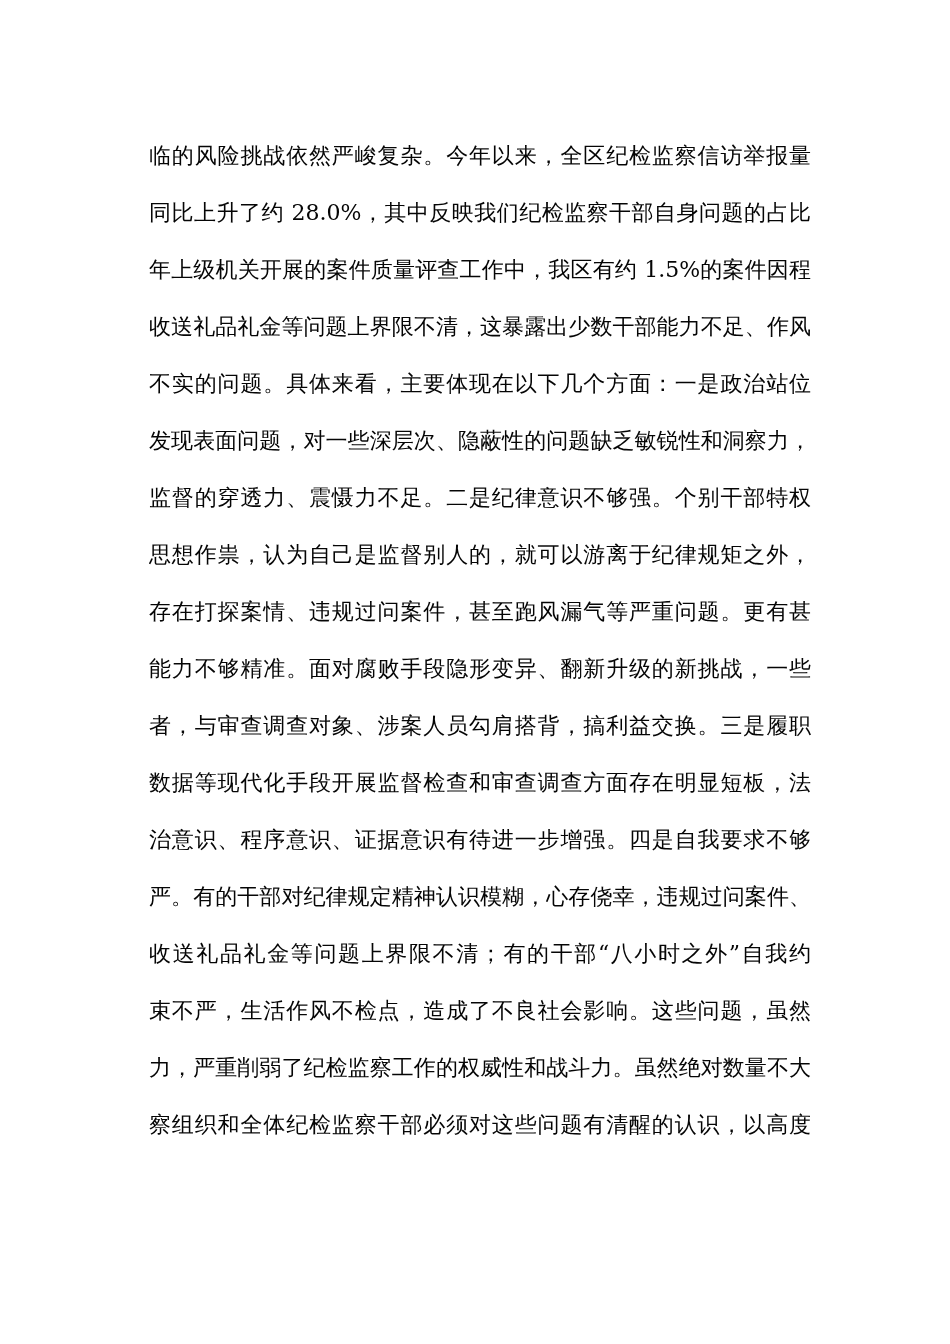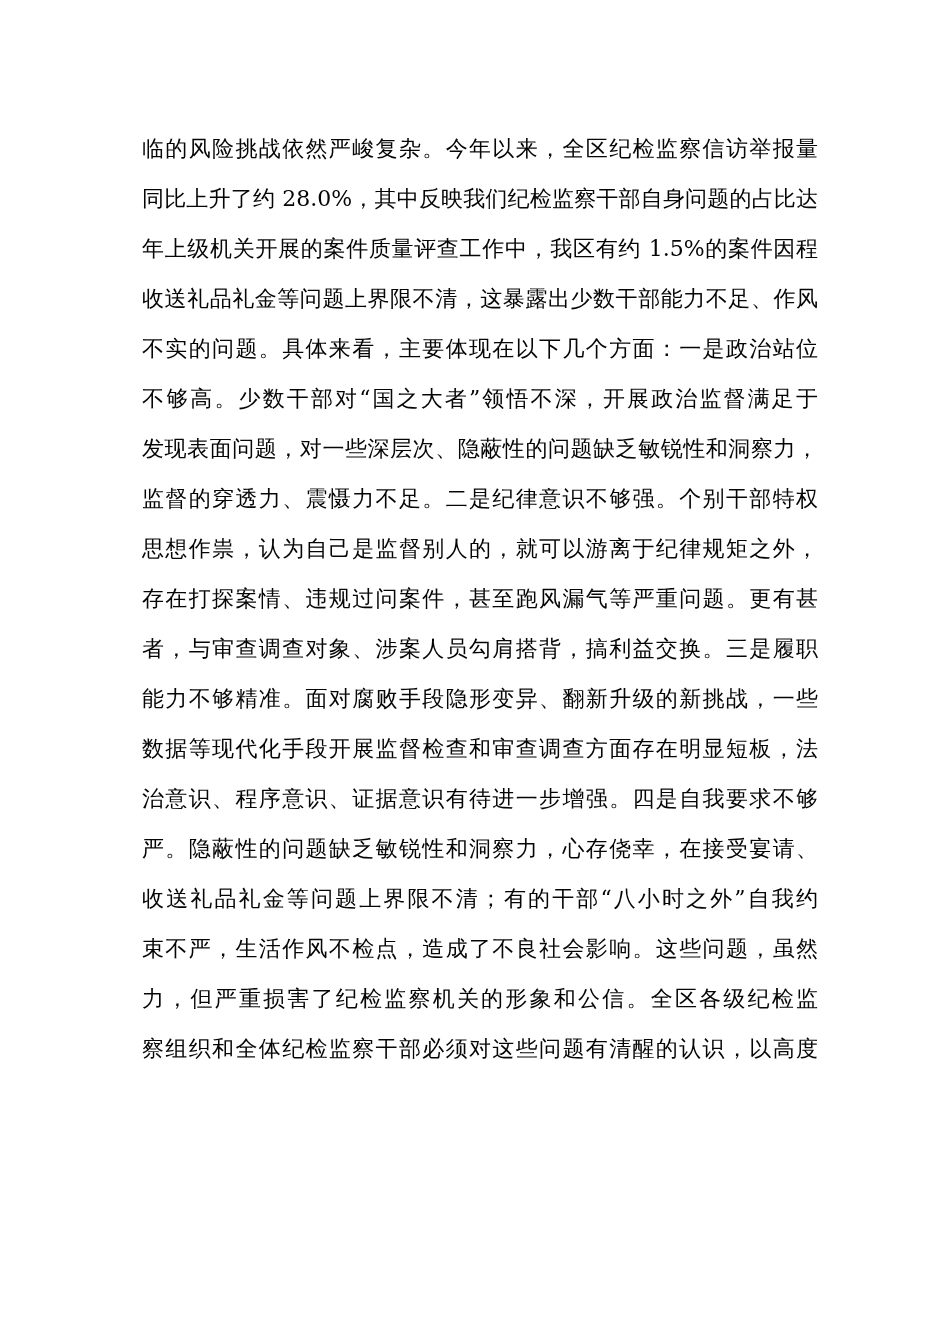--- a/index.html
+++ b/index.html
@@ -20,21 +20,21 @@
     height: 1344px;
     background: #ffffff;
   }
   .text-column {
     position: absolute;
     left: 142px;
     top: 124px;
     width: 676px;
   }
   .line {
-    margin: 0;
+    margin: 7px;
     padding: 0;
     height: 50px;
     line-height: 50px;
     font-family: "DejaVu Serif", "Liberation Serif", serif;
     font-size: 22px;
     color: #050505;
     text-align: justify;
     text-align-last: justify;
     text-justify: inter-character;
     overflow: hidden;
@@ -43,28 +43,27 @@
 </head>
 <body>
 
 <div class="page">
   <div class="text-column">
     <p class="line">临的风险挑战依然严峻复杂。今年以来，全区纪检监察信访举报量</p>
     <p class="line">同比上升了约 28.0%，其中反映我们纪检监察干部自身问题的占比达</p>
     <p class="line">年上级机关开展的案件质量评查工作中，我区有约 1.5%的案件因程</p>
     <p class="line">收送礼品礼金等问题上界限不清，这暴露出少数干部能力不足、作风</p>
     <p class="line">不实的问题。具体来看，主要体现在以下几个方面：一是政治站位</p>
-    <p class="line">不够高。少数干部对“国之大者”领悟不深，开展政治监督满足于</p>
     <p class="line">发现表面问题，对一些深层次、隐蔽性的问题缺乏敏锐性和洞察力，</p>
     <p class="line">监督的穿透力、震慑力不足。二是纪律意识不够强。个别干部特权</p>
     <p class="line">思想作祟，认为自己是监督别人的，就可以游离于纪律规矩之外，</p>
     <p class="line">存在打探案情、违规过问案件，甚至跑风漏气等严重问题。更有甚</p>
+    <p class="line">能力不够精准。面对腐败手段隐形变异、翻新升级的新挑战，一些</p>
     <p class="line">者，与审查调查对象、涉案人员勾肩搭背，搞利益交换。三是履职</p>
-    <p class="line">能力不够精准。面对腐败手段隐形变异、翻新升级的新挑战，一些</p>
     <p class="line">数据等现代化手段开展监督检查和审查调查方面存在明显短板，法</p>
     <p class="line">治意识、程序意识、证据意识有待进一步增强。四是自我要求不够</p>
-    <p class="line">严。隐蔽性的问题缺乏敏锐性和洞察力，心存侥幸，在接受宴请、</p>
+    <p class="line">严。有的干部对纪律规定精神认识模糊，心存侥幸，违规过问案件、</p>
     <p class="line">收送礼品礼金等问题上界限不清；有的干部“八小时之外”自我约</p>
     <p class="line">束不严，生活作风不检点，造成了不良社会影响。这些问题，虽然</p>
-    <p class="line">力，但严重损害了纪检监察机关的形象和公信。全区各级纪检监</p>
+    <p class="line">力，严重削弱了纪检监察工作的权威性和战斗力。虽然绝对数量不大</p>
     <p class="line">察组织和全体纪检监察干部必须对这些问题有清醒的认识，以高度</p>
   </div>
 </div>
 
 </body></html>

